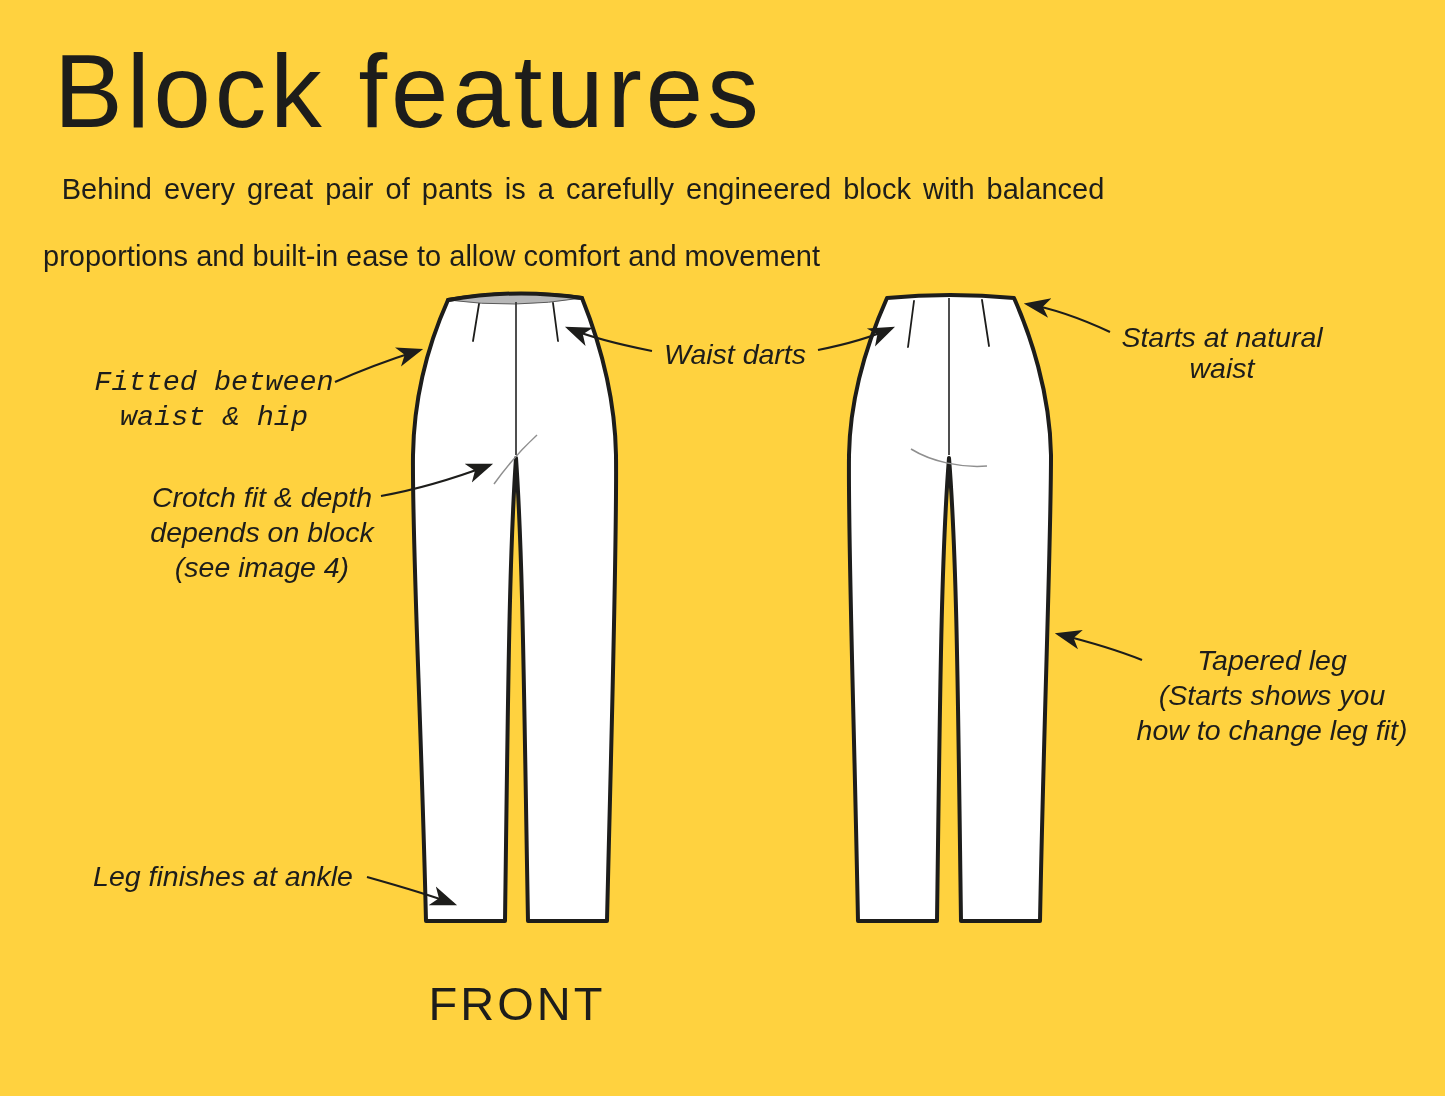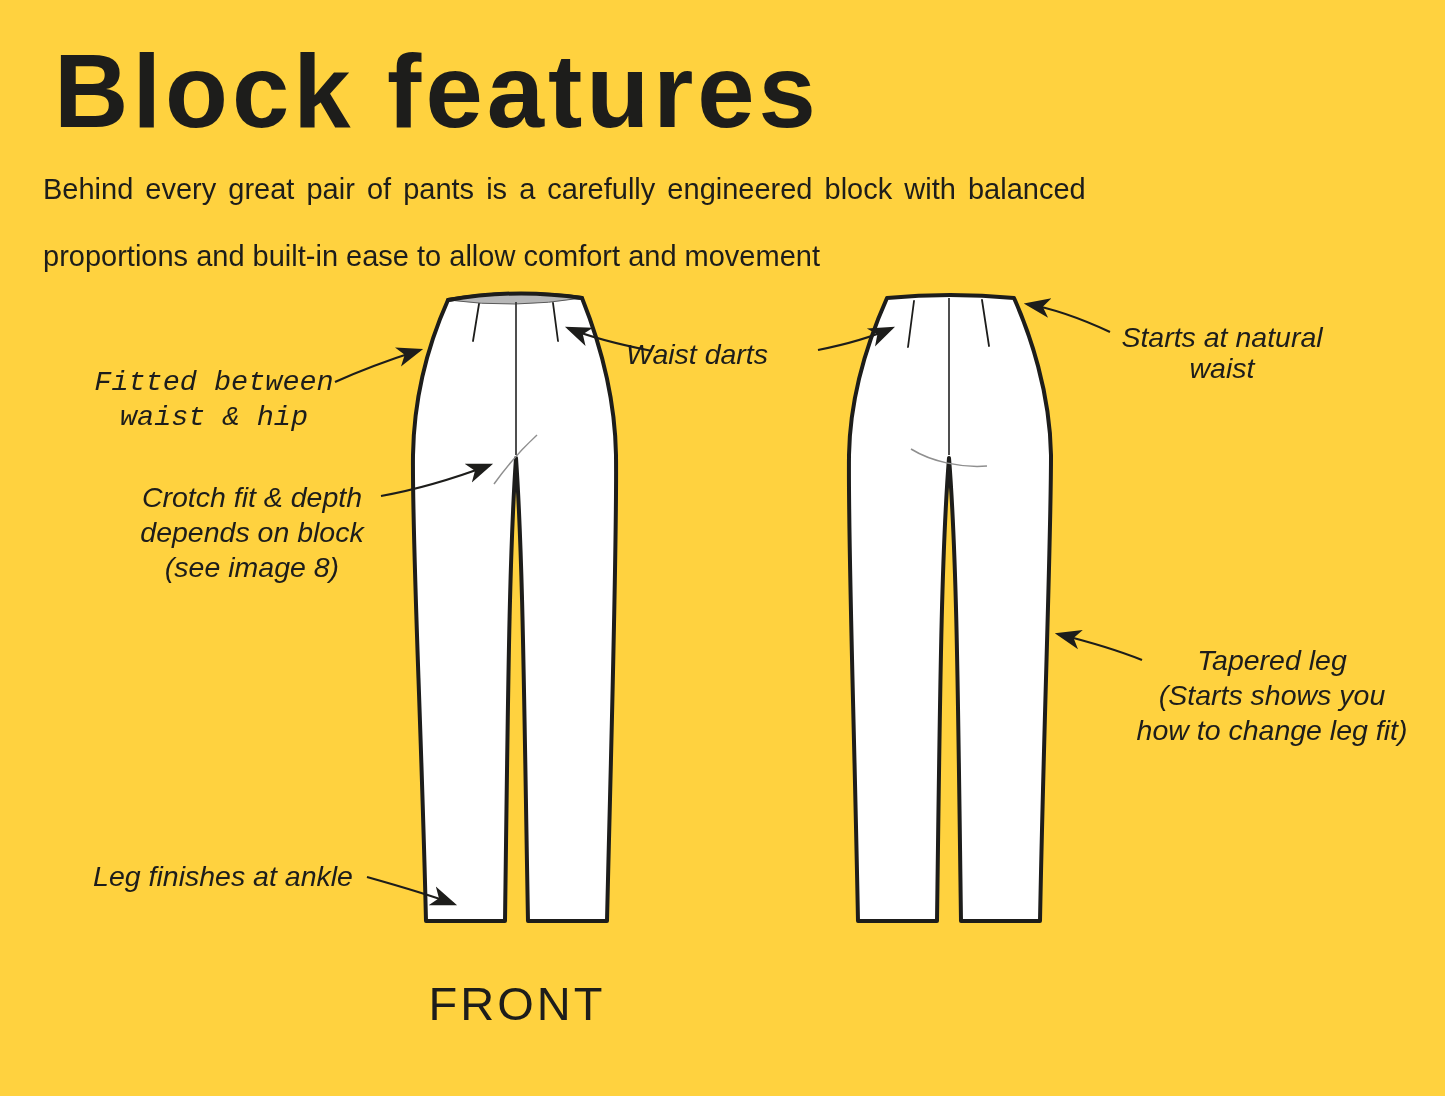--- a/index.html
+++ b/index.html
@@ -15,28 +15,28 @@
     background:var(--background);
     font-family:"Liberation Sans", sans-serif;
     color:var(--ink);
     overflow:hidden;
   }
   .canvas{position:relative;width:1445px;height:1096px;background:var(--background);}
   svg{position:absolute;left:0;top:0;}
 
   .page-title{
     position:absolute;left:54px;top:40px;
-    font-size:103px;line-height:103px;font-weight:700;
+    font-size:103px;line-height:103px;font-weight:400;
     letter-spacing:4px;white-space:nowrap;text-align:right;
   }
   .page-subtitle{
     position:absolute;left:43px;top:172px;width:1080px;
     font-size:29px;line-height:35px;font-weight:400;
   }
-  .page-subtitle .l1{word-spacing:4px;white-space:nowrap;}
+  .page-subtitle .l1{word-spacing:4px;white-space:nowrap;text-align:center;}
   .page-subtitle .l2{white-space:nowrap;margin-top:32px;}
 
   .callout{
     position:absolute;
     transform:translateX(-50%);
     font-style:italic;
     font-size:28.5px;line-height:35px;
     text-align:center;white-space:nowrap;
   }
   .callout.tight{line-height:31px;}
@@ -108,28 +108,28 @@
   <div class="page-subtitle">
     <div class="l1">Behind every great pair of pants is a carefully engineered block with balanced</div>
     <div class="l2">proportions and built-in ease to allow comfort and movement</div>
   </div>
 
   <div class="callout" style="left:214px;top:365px;font-family:Liberation Mono, monospace;">
     <div>Fitted between</div>
     <div>waist &amp; hip</div>
   </div>
 
-  <div class="callout" style="left:697px;top:337px;">
+  <div class="callout" style="left:735px;top:337px;">
     <div>Waist darts</div>
   </div>
 
-  <div class="callout" style="left:252px;top:480px;">
+  <div class="callout" style="left:262px;top:480px;">
     <div>Crotch fit &amp; depth</div>
     <div>depends on block</div>
-    <div>(see image 8)</div>
+    <div>(see image 4)</div>
   </div>
 
   <div class="callout" style="left:223px;top:859px;">
     <div>Leg finishes at ankle</div>
   </div>
 
   <div class="callout tight" style="left:1222px;top:322px;">
     <div>Starts at natural</div>
     <div>waist</div>
   </div>

